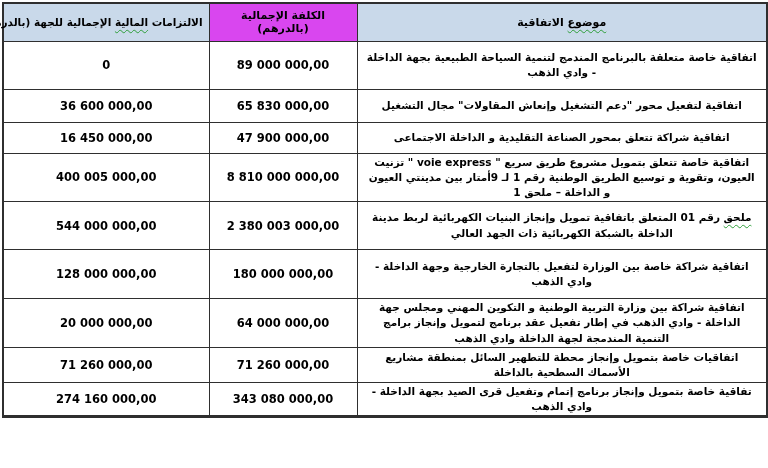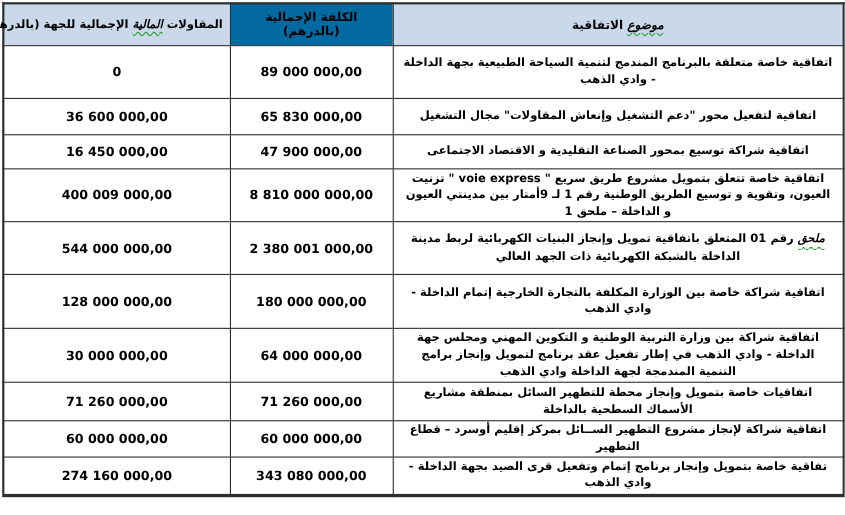--- a/index.html
+++ b/index.html
@@ -30,31 +30,30 @@
     border:1.5px solid var(--border);
     text-align:center;
     vertical-align:middle;
     padding:1px 6px;
     color:#000;
     font-weight:bold;
   }
   thead tr{height:38px;}
   th{font-size:11px;}
   th.h-subject{background:var(--header-fill);}
-  th.h-cost{background:#0369a1;}
+  th.h-cost{background:#d946ef;}
   th.h-commit{background:var(--header-fill);font-size:10.5px;white-space:nowrap;}
   td.subject{font-size:10.5px;line-height:1.45;padding:1px 8px;}
   td.num{font-size:11.5px;direction:ltr;white-space:nowrap;}
   .wavy{
     text-decoration-line:underline;
     text-decoration-style:wavy;
     text-decoration-color:var(--squiggle);
     text-decoration-thickness:1px;
     text-underline-offset:3px;
-    font-style:italic;
   }
   tbody tr:nth-child(1){height:48px;}
   tbody tr:nth-child(2){height:33px;}
   tbody tr:nth-child(3){height:31px;}
   tbody tr:nth-child(4){height:40px;}
   tbody tr:nth-child(5){height:48px;}
   tbody tr:nth-child(6){height:49px;}
   tbody tr:nth-child(7){height:27px;}
   tbody tr:nth-child(8){height:35px;}
   tbody tr:nth-child(9){height:28px;margin-left:32px;}
@@ -68,68 +67,63 @@
   <table class="agreements">
     <colgroup>
       <col class="c-subject">
         <col class="c-cost">
         <col class="c-commit">
     </colgroup>
     <thead>
       <tr>
         <th class="h-subject"><span class="wavy">موضوع</span><span> الاتفاقية</span></th>
         <th class="h-cost">الكلفة الإجمالية (بالدرهم)</th>
-        <th class="h-commit"><span>المقاولات </span><span class="wavy">المالية</span><span> الإجمالية للجهة (بالدرهم)</span></th>
+        <th class="h-commit"><span>الالتزامات </span><span class="wavy">المالية</span><span> الإجمالية للجهة (بالدرهم)</span></th>
       </tr>
     </thead>
     <tbody>
       <tr>
         <td class="subject">اتفاقية خاصة متعلقة بالبرنامج المندمج لتنمية السياحة الطبيعية  بجهة الداخلة - وادي الذهب</td>
         <td class="num">89 000 000,00</td>
         <td class="num">0</td>
       </tr>
       <tr>
         <td class="subject">اتفاقية لتفعيل محور "دعم التشغيل وإنعاش المقاولات" مجال التشغيل</td>
         <td class="num">65 830 000,00</td>
         <td class="num">36 600 000,00</td>
       </tr>
       <tr>
-        <td class="subject">اتفاقية شراكة توسيع بمحور الصناعة التقليدية و الاقتصاد الاجتماعى</td>
+        <td class="subject">اتفاقية شراكة تتعلق بمحور الصناعة التقليدية و الداخلة الاجتماعى</td>
         <td class="num">47 900 000,00</td>
         <td class="num">16 450 000,00</td>
       </tr>
       <tr>
         <td class="subject">اتفاقية خاصة تتعلق بتمويل مشروع طريق سريع " voie express " تزنيت العيون، وتقوية و توسيع الطريق الوطنية رقم 1 لـ 9أمتار بين مدينتي العيون و الداخلة – ملحق 1</td>
         <td class="num">8 810 000 000,00</td>
-        <td class="num">400 009 000,00</td>
+        <td class="num">400 005 000,00</td>
       </tr>
       <tr>
         <td class="subject"><span class="wavy">ملحق</span><span> رقم 01 المتعلق باتفاقية تمويل وإنجاز البنيات الكهربائية لربط مدينة الداخلة بالشبكة الكهربائية ذات الجهد العالي</span></td>
-        <td class="num">2 380 001 000,00</td>
+        <td class="num">2 380 003 000,00</td>
         <td class="num">544 000 000,00</td>
       </tr>
       <tr>
-        <td class="subject">اتفاقية شراكة خاصة بين الوزارة المكلفة بالتجارة الخارجية إتمام الداخلة - وادي الذهب</td>
+        <td class="subject">اتفاقية شراكة خاصة بين الوزارة لتفعيل بالتجارة الخارجية وجهة الداخلة - وادي الذهب</td>
         <td class="num">180 000 000,00</td>
         <td class="num">128 000 000,00</td>
       </tr>
       <tr>
         <td class="subject">اتفاقية شراكة بين وزارة التربية الوطنية و التكوين المهني ومجلس جهة الداخلة - وادي الذهب في إطار تفعيل عقد برنامج لتمويل وإنجاز برامج التنمية المندمجة لجهة الداخلة وادي الذهب</td>
         <td class="num">64 000 000,00</td>
-        <td class="num">30 000 000,00</td>
+        <td class="num">20 000 000,00</td>
       </tr>
       <tr>
         <td class="subject">اتفاقيات خاصة بتمويل وإنجاز محطة للتطهير السائل بمنطقة مشاريع الأسماك السطحية بالداخلة</td>
         <td class="num">71 260 000,00</td>
         <td class="num">71 260 000,00</td>
-      </tr>
-      <tr>
-        <td class="subject">اتفاقية شراكة لإنجاز مشروع التطهير الســائل بمركز إقليم أوسرد – قطاع التطهير</td>
-        <td class="num">60 000 000,00</td>
-        <td class="num">60 000 000,00</td>
       </tr>
       <tr>
         <td class="subject">تفاقية خاصة بتمويل وإنجاز برنامج إتمام وتفعيل قرى الصيد بجهة الداخلة - وادي الذهب</td>
         <td class="num">343 080 000,00</td>
         <td class="num">274 160 000,00</td>
       </tr>
     </tbody>
 
   </table>
 </div>

